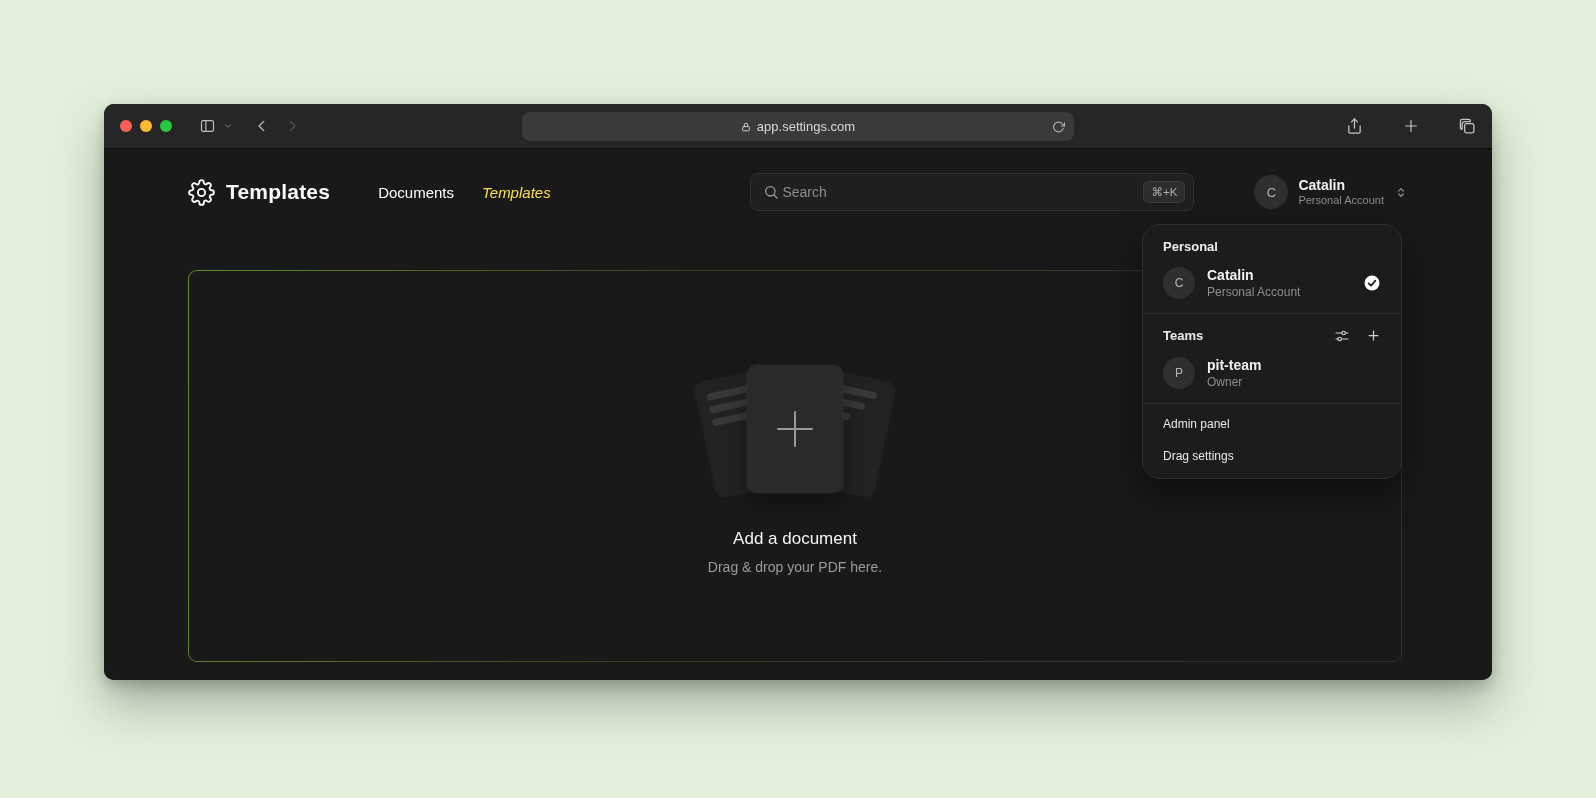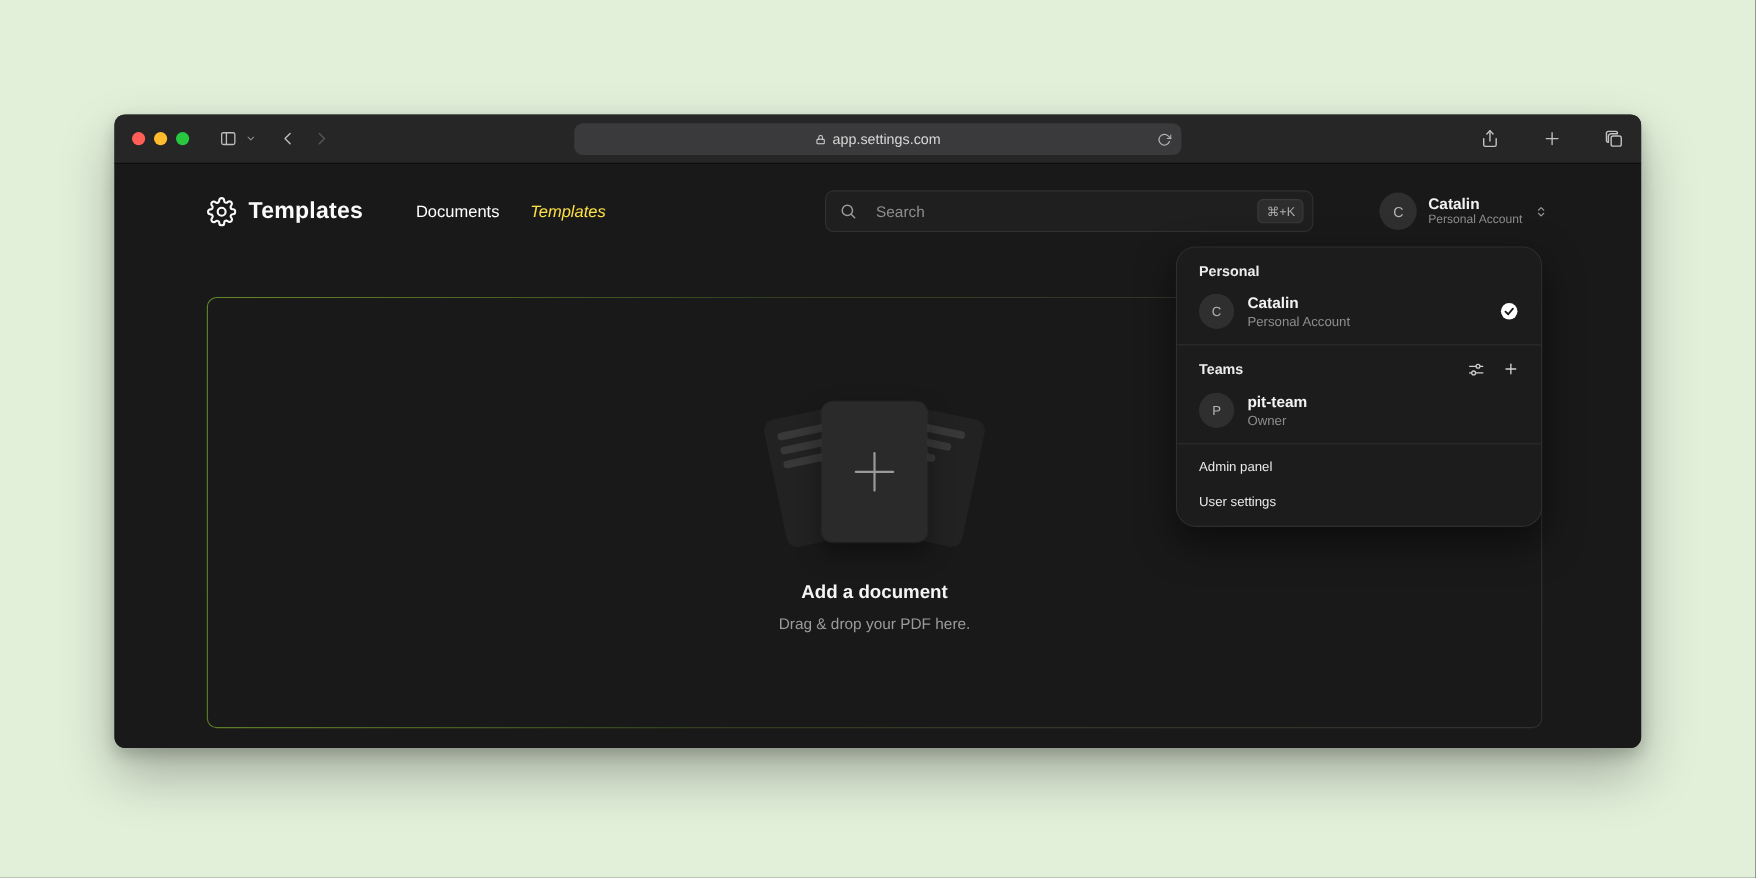--- a/index.html
+++ b/index.html
@@ -41,21 +41,21 @@
   
   .page{position:relative;height:calc(100% - 45px);background:var(--page-bg);}
 
   .app-header{position:absolute;left:84px;right:84px;top:22px;height:42px;display:flex;align-items:center;}
   .brand{display:flex;align-items:center;gap:11px;color:#fafafa;}
   .brand-name{font-size:21px;font-weight:700;letter-spacing:.2px;}
   .main-nav{display:flex;gap:28px;margin-left:48px;font-size:15px;font-weight:500;text-align:right;}
   .nav-link{color:#fff;}
   .nav-link.dim{color:#fde047;font-style:italic;}
   .searchbox{margin-left:auto;width:444px;height:38px;border:1px solid #313131;background:#1f1f20;
-    border-radius:8px;display:flex;align-items:center;padding:0 8px 0 12px;gap:17px;color:#9a9a9a;}
+    border-radius:8px;display:flex;align-items:center;padding:0 8px 0 12px;gap:3px;color:#9a9a9a;}
   .searchbox input{flex:1;background:transparent;border:0;outline:0;color:#e5e5e5;font-size:14px;
     font-family:"Liberation Sans",sans-serif;}
   .searchbox input::placeholder{color:#8d8d8d;}
   .kbd{background:#2d2d2e;border:1px solid #3a3a3b;border-radius:5px;padding:3px 7px;font-size:11.5px;
     color:#ababab;white-space:nowrap;}
   .account{margin-left:60px;display:flex;align-items:center;gap:10px;cursor:default;}
   .avatar{width:34px;height:34px;border-radius:50%;background:#2f2f30;color:#b3b3b3;
     display:flex;align-items:center;justify-content:center;font-size:13px;flex:none;}
   .avatar.sm{width:32px;height:32px;font-size:12px;}
   .acc-name{font-size:14px;font-weight:700;color:var(--txt);line-height:1.15;}
@@ -73,25 +73,25 @@
   .card .l1{top:13px;width:62px;} .card .l2{top:26px;width:52px;} .card .l3{top:39px;width:40px;}
   .card.left{left:14px;top:12px;transform:rotate(-12deg);}
   .card.right{right:14px;top:12px;transform:rotate(12deg);}
   .card.center{left:50%;top:4px;transform:translateX(-50%);width:96px;height:128px;background:#2a2a2b;
     box-shadow:0 0 0 1px rgba(255,255,255,.04),0 10px 22px rgba(0,0,0,.38);
     display:flex;align-items:center;justify-content:center;}
   .plus-mark{position:relative;width:36px;height:36px;}
   .plus-mark::before,.plus-mark::after{content:"";position:absolute;background:#9a9a9a;border-radius:1px;}
   .plus-mark::before{left:50%;top:0;width:2px;height:100%;transform:translateX(-50%);}
   .plus-mark::after{top:50%;left:0;height:2px;width:100%;transform:translateY(-50%);}
-  .dz-title{margin-top:30px;font-size:17px;font-weight:700;color:#f5f5f5;}
+  .dz-title{margin-top:30px;font-size:17px;font-weight:400;color:#f5f5f5;}
   .dz-sub{margin-top:10px;font-size:14px;color:#9b9b9b;}
 
   
-  .menu{position:absolute;right:90px;top:75px;width:333px;background:var(--panel-bg);
+  .menu{position:absolute;right:90px;top:75px;width:260px;background:var(--panel-bg);
     border:1px solid var(--line);border-radius:18px;z-index:20;padding:4px 0 6px;
     box-shadow:0 14px 34px rgba(0,0,0,.5);}
   .menu-heading{padding:10px 20px 6px;font-size:13px;font-weight:700;color:#ededed;
     display:flex;align-items:center;}
   .menu-heading .spacer{flex:1;}
   .heading-icons{display:flex;gap:16px;color:#cfcfcf;}
   .menu-row{display:flex;align-items:center;gap:12px;padding:7px 20px 11px;}
   .row-name{font-size:14px;font-weight:700;color:var(--txt);line-height:1.2;}
   .row-sub{font-size:12px;color:var(--txt-dim);line-height:1.35;}
   .row-check{margin-left:auto;display:flex;}
@@ -284,17 +284,17 @@
         <span class="avatar sm">P</span>
         <span>
           <div class="row-name">pit-team</div>
           <div class="row-sub">Owner</div>
         </span>
       </div>
 
       <div class="menu-divider"></div>
 
       <div class="menu-item">Admin panel</div>
-      <div class="menu-item">User settings</div>
+      <div class="menu-item">Drag settings</div>
     </div>
 
   </div>
 </div>
 
 </body></html>

